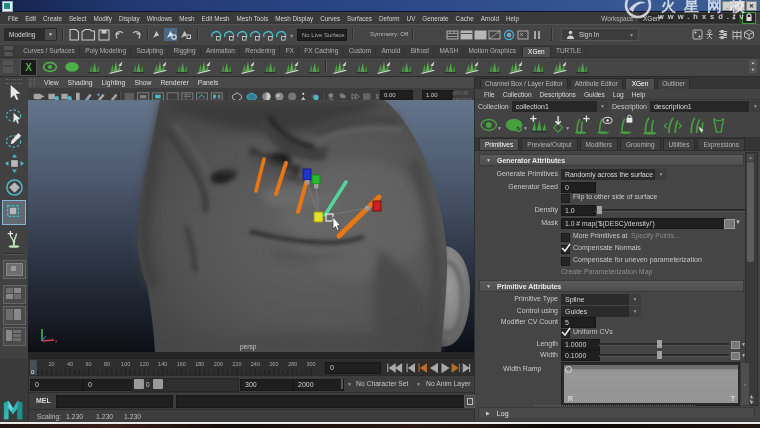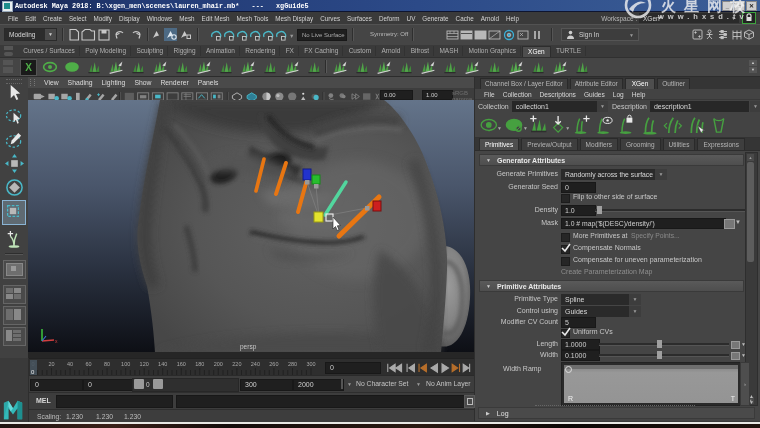--- a/index.html
+++ b/index.html
@@ -25,21 +25,20 @@
  <path d="M2 18 L18 14" stroke="#cfcfcf" stroke-width="1.4"></path>
  <path d="M13 8 L18 3 L16.5 9 Z" fill="#d8d8d8"></path>
 </symbol>
 </defs>
   </svg>
 
 <div class="abs" style="left:0;top:0;width:760px;height:11px;background:linear-gradient(90deg,#16244e 0%,#223a74 18%,#2c4a88 55%,#3c5f97 100%);border-bottom:1px solid #0e1530;">
  <div class="abs" style="left:2px;top:1px;width:9px;height:9px;background:#e8eef0;border:1px solid #9ab;">
       <div class="abs" style="left:1px;top:1px;width:6px;height:6px;background:#1f8d8d;"></div>
     </div>
- <div class="abs" style="left:15px;top:2px;font:bold 6.8px 'Liberation Mono',monospace;color:#fff;white-space:nowrap;">Autodesk Maya 2018: B:\xgen_men\scenes\lauren_mhair.mb*&nbsp;&nbsp;&nbsp;---&nbsp;&nbsp;&nbsp;xgGuide5</div>
  <div class="abs" style="right:3px;top:1px;display:flex;gap:1px;">
   <div style="width:9px;height:8px;background:#cfcfcf;border:1px solid #888;font:bold 6px 'Liberation Sans';color:#222;text-align:center;line-height:9px;">_</div>
   <div style="width:9px;height:8px;background:#cfcfcf;border:1px solid #888;font:bold 5px 'Liberation Sans';color:#222;text-align:center;line-height:8px;">□</div>
   <div style="width:9px;height:8px;background:#cfcfcf;border:1px solid #888;font:bold 6px 'Liberation Sans';color:#222;text-align:center;line-height:8px;">✕</div>
  </div>
 </div>
 
 <div class="abs f" style="left:0;top:12px;width:760px;height:12px;background:#3a3a3a;font-size:6.3px;color:#d4d4d4;">
  <div style="display:flex;gap:7px;padding-left:8px;white-space:nowrap;">
   <span>File</span>

